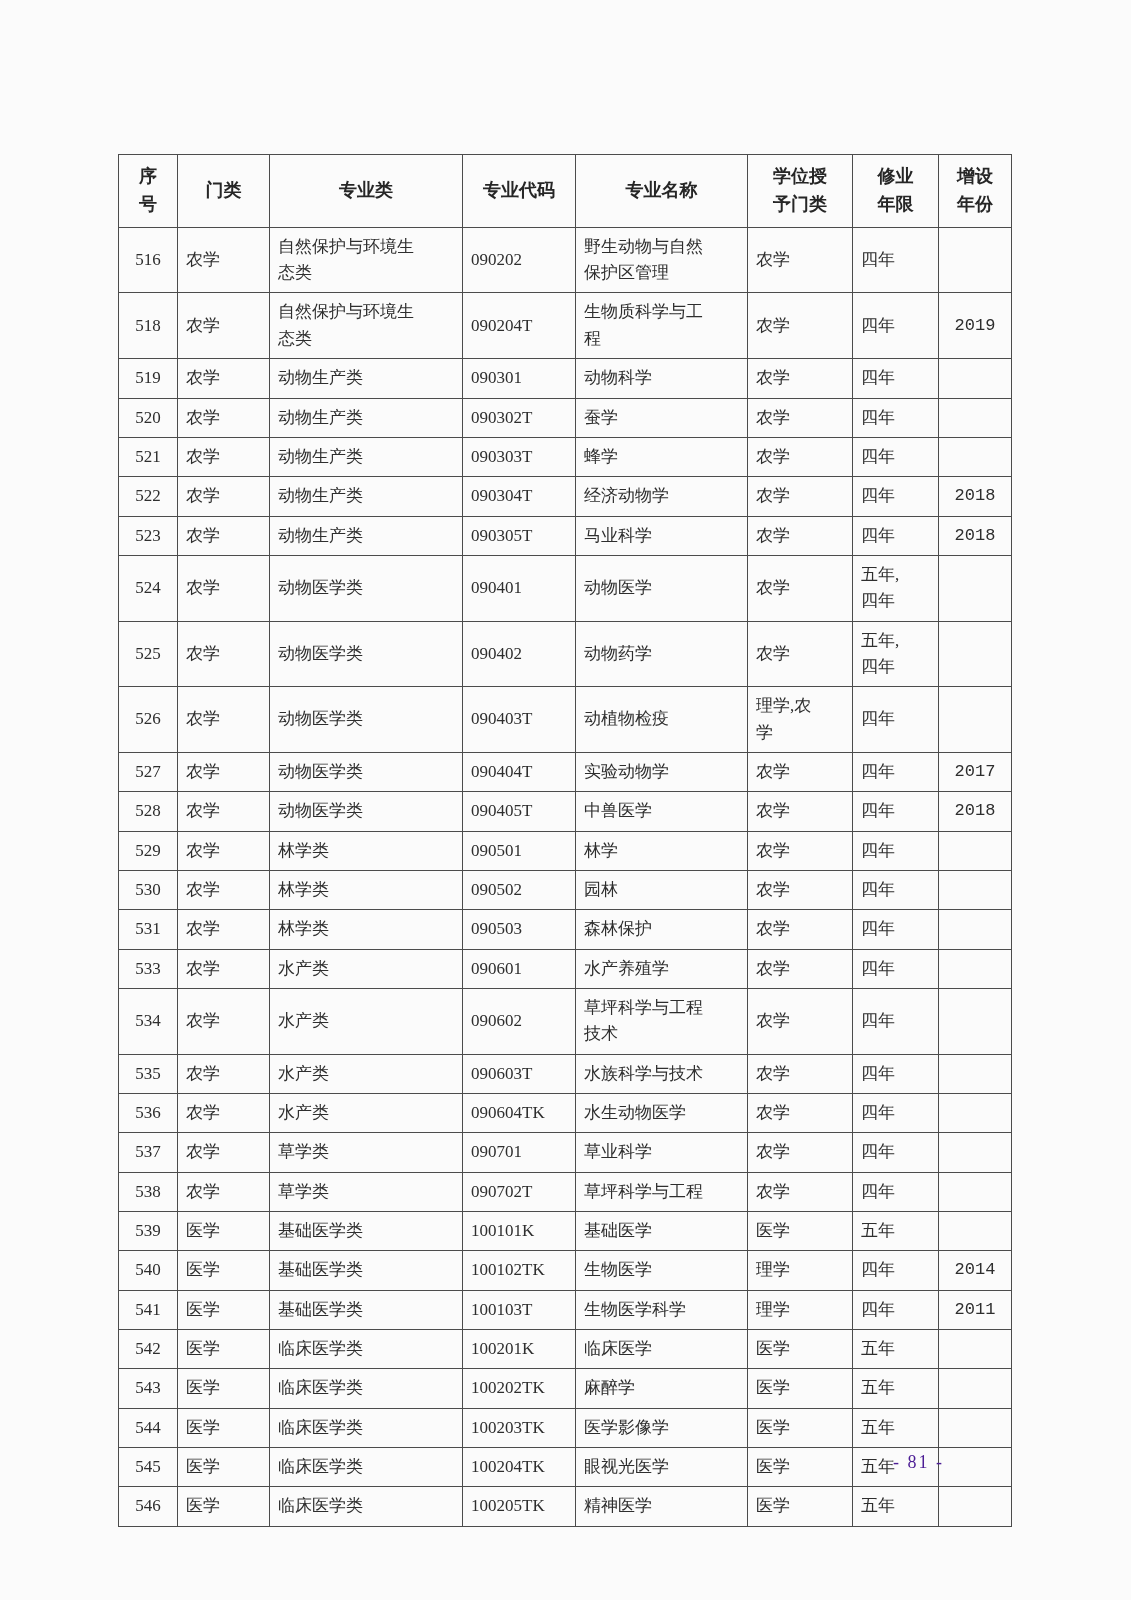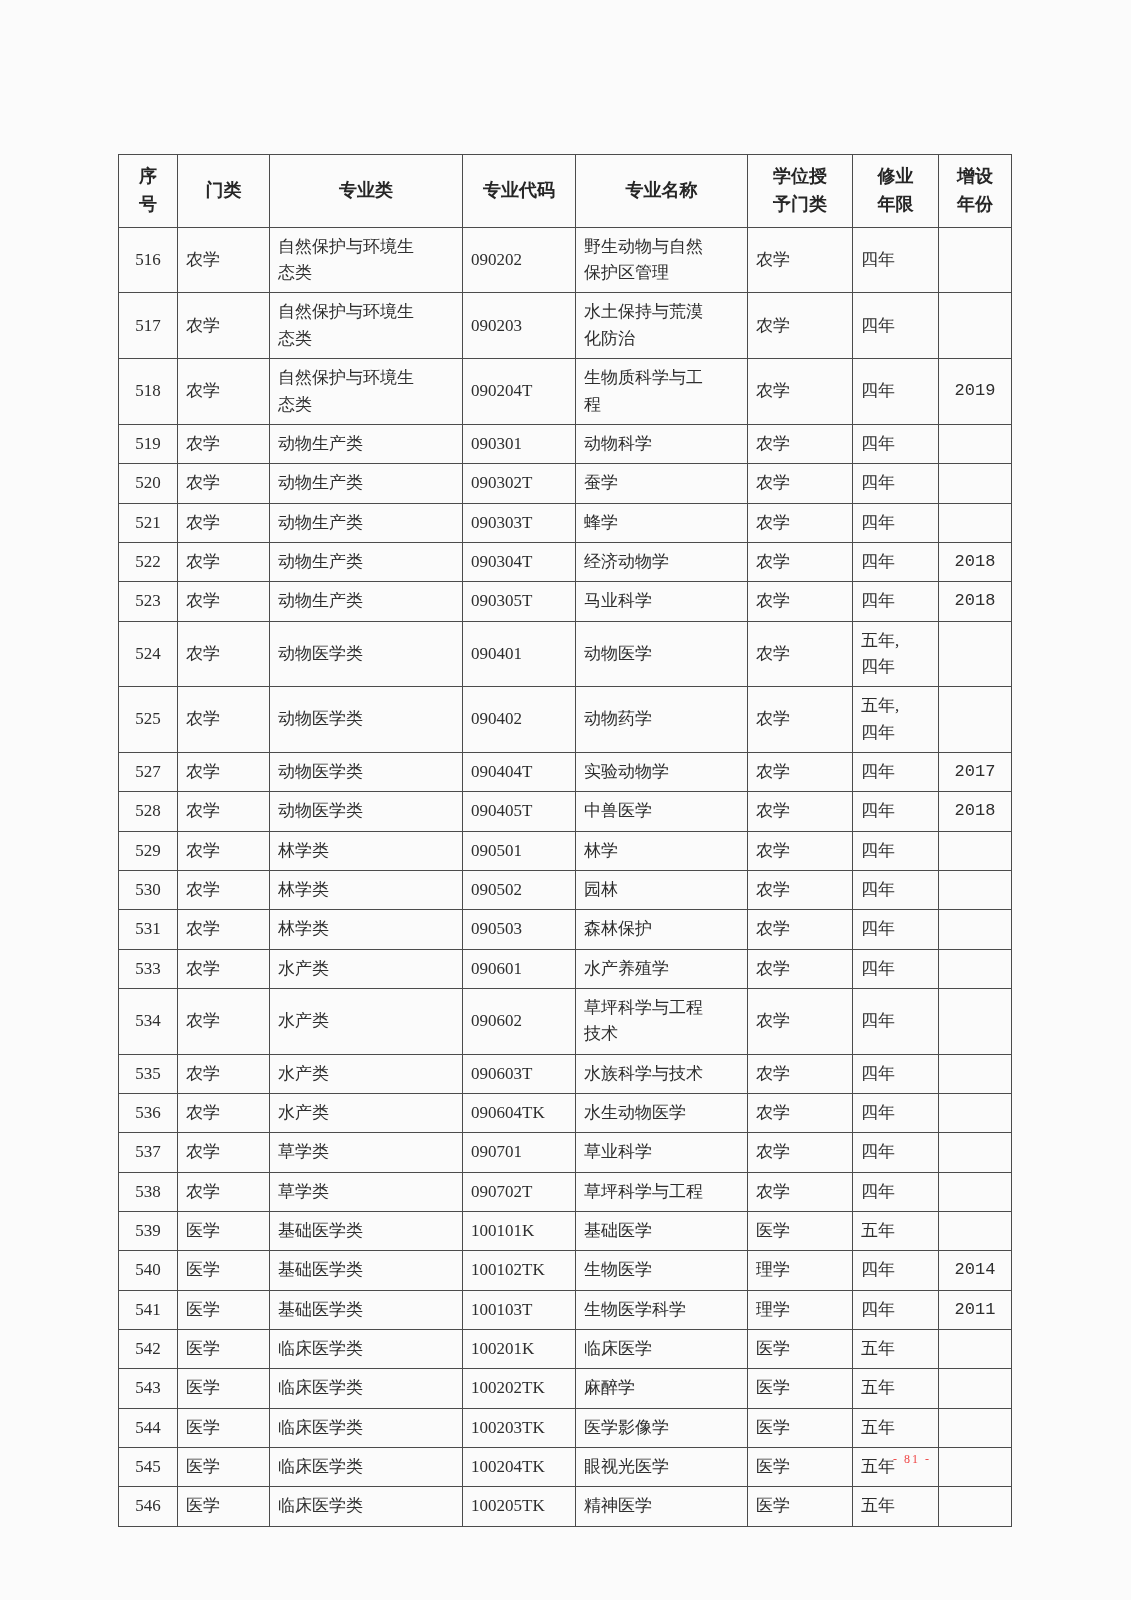--- a/index.html
+++ b/index.html
@@ -52,23 +52,23 @@
   col.c6 { width: 86px; }
   col.c7 { width: 73px; }
   
   td.a0 { text-align: center; }
   td.a1, td.a2, td.a3, td.a4, td.a5, td.a6 { text-align: left; padding-left: 11px; }
   td.a7 { text-align: center; font-family: Liberation Mono, monospace; }
   .page-footer {
     position: absolute;
     left: 893px;
     top: 1452px;
-    font-size: 12px;
+    font-size: 18px;
     letter-spacing: 2px;
-    color: #ef4444;
+    color: #4c1d95;
   }
 </style>
 </head>
 <body>
 
 <div class="page">
 
   <table class="catalog">
     <colgroup>
       <col class="c0">
@@ -103,32 +103,20 @@
           <td class="a2">自然保护与环境生
 态类</td>
           <td class="a3">090202</td>
           <td class="a4">野生动物与自然
 保护区管理</td>
           <td class="a5">农学</td>
           <td class="a6">四年</td>
           <td class="a7"></td>
         </tr>
         <tr>
-          <td class="a0">517</td>
-          <td class="a1">农学</td>
-          <td class="a2">自然保护与环境生
-态类</td>
-          <td class="a3">090203</td>
-          <td class="a4">水土保持与荒漠
-化防治</td>
-          <td class="a5">农学</td>
-          <td class="a6">四年</td>
-          <td class="a7"></td>
-        </tr>
-        <tr>
           <td class="a0">518</td>
           <td class="a1">农学</td>
           <td class="a2">自然保护与环境生
 态类</td>
           <td class="a3">090204T</td>
           <td class="a4">生物质科学与工
 程</td>
           <td class="a5">农学</td>
           <td class="a6">四年</td>
           <td class="a7">2019</td>
@@ -196,20 +184,31 @@
         </tr>
         <tr>
           <td class="a0">525</td>
           <td class="a1">农学</td>
           <td class="a2">动物医学类</td>
           <td class="a3">090402</td>
           <td class="a4">动物药学</td>
           <td class="a5">农学</td>
           <td class="a6">五年,
 四年</td>
+          <td class="a7"></td>
+        </tr>
+        <tr>
+          <td class="a0">526</td>
+          <td class="a1">农学</td>
+          <td class="a2">动物医学类</td>
+          <td class="a3">090403T</td>
+          <td class="a4">动植物检疫</td>
+          <td class="a5">理学,农
+学</td>
+          <td class="a6">四年</td>
           <td class="a7"></td>
         </tr>
         <tr>
           <td class="a0">527</td>
           <td class="a1">农学</td>
           <td class="a2">动物医学类</td>
           <td class="a3">090404T</td>
           <td class="a4">实验动物学</td>
           <td class="a5">农学</td>
           <td class="a6">四年</td>

